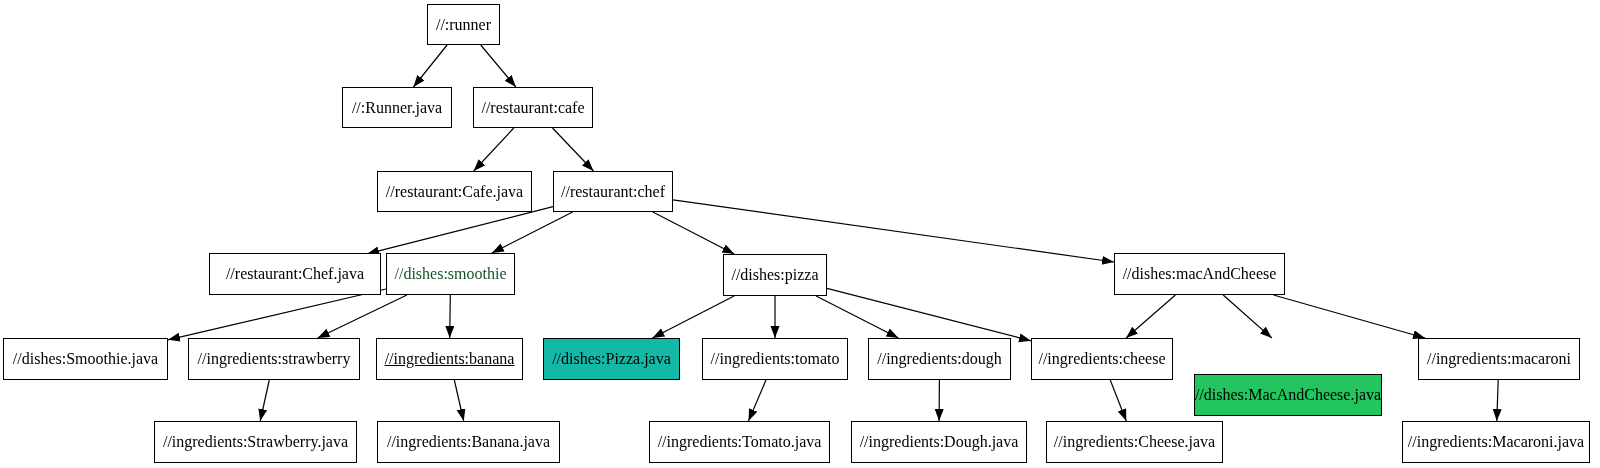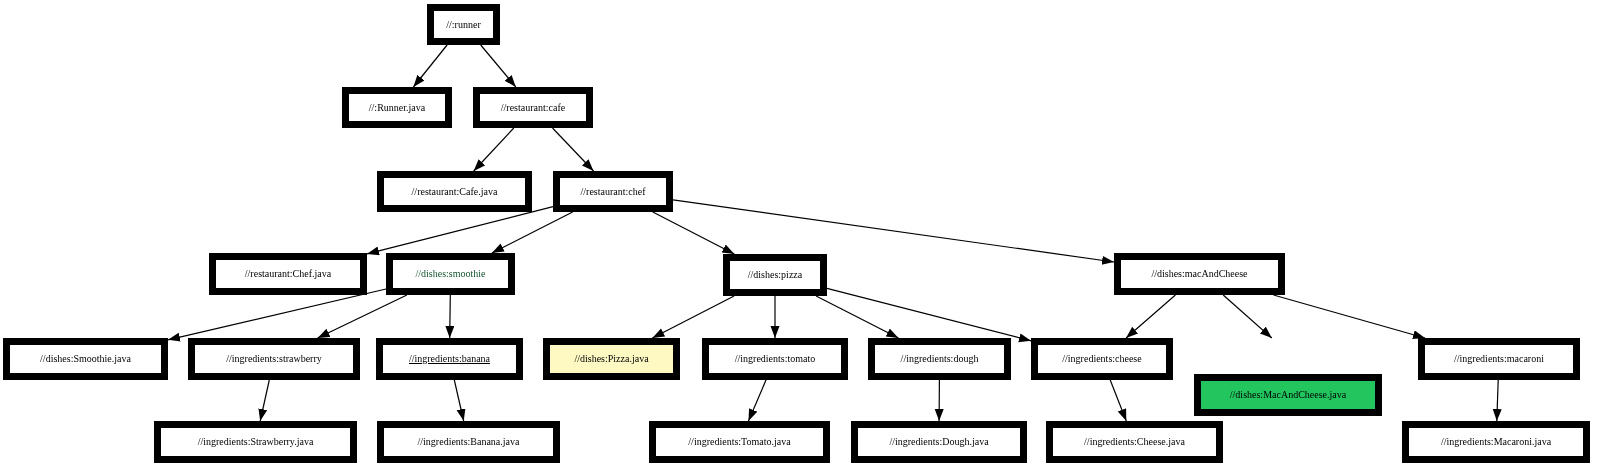--- a/index.html
+++ b/index.html
@@ -18,27 +18,27 @@
   #edge-layer {
     position: absolute;
     left: 0;
     top: 0;
     width: 1600px;
     height: 468px;
   }
   .graph-node {
     position: absolute;
     box-sizing: border-box;
-    border: 7px solid #be185d;
+    border: 1px solid #be185d;
     background: #ffffff;
     color: #000000;
     display: flex;
     align-items: center;
     justify-content: center;
-    font-size: 10px;
+    font-size: 16px;
     line-height: 1;
     white-space: nowrap;
     overflow: hidden;
   }
 </style>
 </head>
 <body>
 
 <div id="canvas">
   <svg id="edge-layer" width="1600" height="468" viewBox="0 0 1600 468" xmlns="http://www.w3.org/2000/svg">
@@ -73,28 +73,28 @@
         <line x1="1273.5" y1="295.0" x2="1425.0" y2="338.0" stroke="#000000" stroke-width="1.2" marker-end="url(#arrowhead)"></line>
         <line x1="1498.2" y1="380.0" x2="1496.8" y2="421.0" stroke="#000000" stroke-width="1.2" marker-end="url(#arrowhead)"></line>
       </g>
   </svg>
   <div id="node-layer">
       <div class="graph-node" style="left: 427px; top: 4px; width: 73px; height: 41px; border-color: rgb(0, 0, 0); background: rgb(255, 255, 255); color: rgb(0, 0, 0);">//:runner</div>
       <div class="graph-node" style="left: 342px; top: 87px; width: 110px; height: 41px; border-color: rgb(0, 0, 0); background: rgb(255, 255, 255); color: rgb(0, 0, 0);">//:Runner.java</div>
       <div class="graph-node" style="left: 473px; top: 87px; width: 120px; height: 41px; border-color: rgb(0, 0, 0); background: rgb(255, 255, 255); color: rgb(0, 0, 0);">//restaurant:cafe</div>
       <div class="graph-node" style="left: 377px; top: 171px; width: 155px; height: 41px; border-color: rgb(0, 0, 0); background: rgb(255, 255, 255); color: rgb(0, 0, 0);">//restaurant:Cafe.java</div>
       <div class="graph-node" style="left: 553px; top: 171px; width: 120px; height: 41px; border-color: rgb(0, 0, 0); background: rgb(255, 255, 255); color: rgb(0, 0, 0);">//restaurant:chef</div>
-      <div class="graph-node" style="left: 209px; top: 253px; width: 158px; height: 42px; border-color: rgb(0, 0, 0); background: rgb(255, 255, 255); color: rgb(0, 0, 0);">//restaurant:Chef.java</div>
+      <div class="graph-node" style="left: 209px; top: 253px; width: 172px; height: 42px; border-color: rgb(0, 0, 0); background: rgb(255, 255, 255); color: rgb(0, 0, 0);">//restaurant:Chef.java</div>
       <div class="graph-node" style="left: 386px; top: 253px; width: 129px; height: 42px; border-color: rgb(0, 0, 0); background: rgb(255, 255, 255); color: #14532d;">//dishes:smoothie</div>
       <div class="graph-node" style="left: 723px; top: 254px; width: 104px; height: 42px; border-color: rgb(0, 0, 0); background: rgb(255, 255, 255); color: rgb(0, 0, 0);">//dishes:pizza</div>
       <div class="graph-node" style="left: 1114px; top: 253px; width: 171px; height: 42px; border-color: rgb(0, 0, 0); background: rgb(255, 255, 255); color: rgb(0, 0, 0);">//dishes:macAndCheese</div>
       <div class="graph-node" style="left: 3px; top: 338px; width: 165px; height: 42px; border-color: rgb(0, 0, 0); background: rgb(255, 255, 255); color: rgb(0, 0, 0);">//dishes:Smoothie.java</div>
       <div class="graph-node" style="left: 188px; top: 338px; width: 172px; height: 42px; border-color: rgb(0, 0, 0); background: rgb(255, 255, 255); color: rgb(0, 0, 0);">//ingredients:strawberry</div>
       <div class="graph-node" style="left: 376px; top: 338px; width: 147px; height: 42px; border-color: rgb(0, 0, 0); background: rgb(255, 255, 255); color: rgb(0, 0, 0); text-decoration: underline;">//ingredients:banana</div>
-      <div class="graph-node" style="left: 543px; top: 338px; width: 137px; height: 42px; border-color: rgb(0, 0, 0); background: #fef9c3; color: rgb(0, 0, 0);">//dishes:Pizza.java</div>
+      <div class="graph-node" style="left: 543px; top: 338px; width: 137px; height: 42px; border-color: rgb(0, 0, 0); background: #14b8a6; color: rgb(0, 0, 0);">//dishes:Pizza.java</div>
       <div class="graph-node" style="left: 702px; top: 338px; width: 146px; height: 42px; border-color: rgb(0, 0, 0); background: rgb(255, 255, 255); color: rgb(0, 0, 0);">//ingredients:tomato</div>
       <div class="graph-node" style="left: 868px; top: 338px; width: 143px; height: 42px; border-color: rgb(0, 0, 0); background: rgb(255, 255, 255); color: rgb(0, 0, 0);">//ingredients:dough</div>
       <div class="graph-node" style="left: 1031px; top: 338px; width: 142px; height: 42px; border-color: rgb(0, 0, 0); background: rgb(255, 255, 255); color: rgb(0, 0, 0);">//ingredients:cheese</div>
       <div class="graph-node" style="left: 1194px; top: 338px; width: 188px; height: 42px; border-color: rgb(0, 0, 0); background: #22c55e; color: rgb(0, 0, 0); margin-top: 36px;">//dishes:MacAndCheese.java</div>
       <div class="graph-node" style="left: 1418px; top: 338px; width: 162px; height: 42px; border-color: rgb(0, 0, 0); background: rgb(255, 255, 255); color: rgb(0, 0, 0);">//ingredients:macaroni</div>
       <div class="graph-node" style="left: 154px; top: 421px; width: 203px; height: 42px; border-color: rgb(0, 0, 0); background: rgb(255, 255, 255); color: rgb(0, 0, 0);">//ingredients:Strawberry.java</div>
       <div class="graph-node" style="left: 377px; top: 421px; width: 183px; height: 42px; border-color: rgb(0, 0, 0); background: rgb(255, 255, 255); color: rgb(0, 0, 0);">//ingredients:Banana.java</div>
       <div class="graph-node" style="left: 649px; top: 421px; width: 181px; height: 42px; border-color: rgb(0, 0, 0); background: rgb(255, 255, 255); color: rgb(0, 0, 0);">//ingredients:Tomato.java</div>
       <div class="graph-node" style="left: 851px; top: 421px; width: 176px; height: 42px; border-color: rgb(0, 0, 0); background: rgb(255, 255, 255); color: rgb(0, 0, 0);">//ingredients:Dough.java</div>
       <div class="graph-node" style="left: 1046px; top: 421px; width: 177px; height: 42px; border-color: rgb(0, 0, 0); background: rgb(255, 255, 255); color: rgb(0, 0, 0);">//ingredients:Cheese.java</div>

